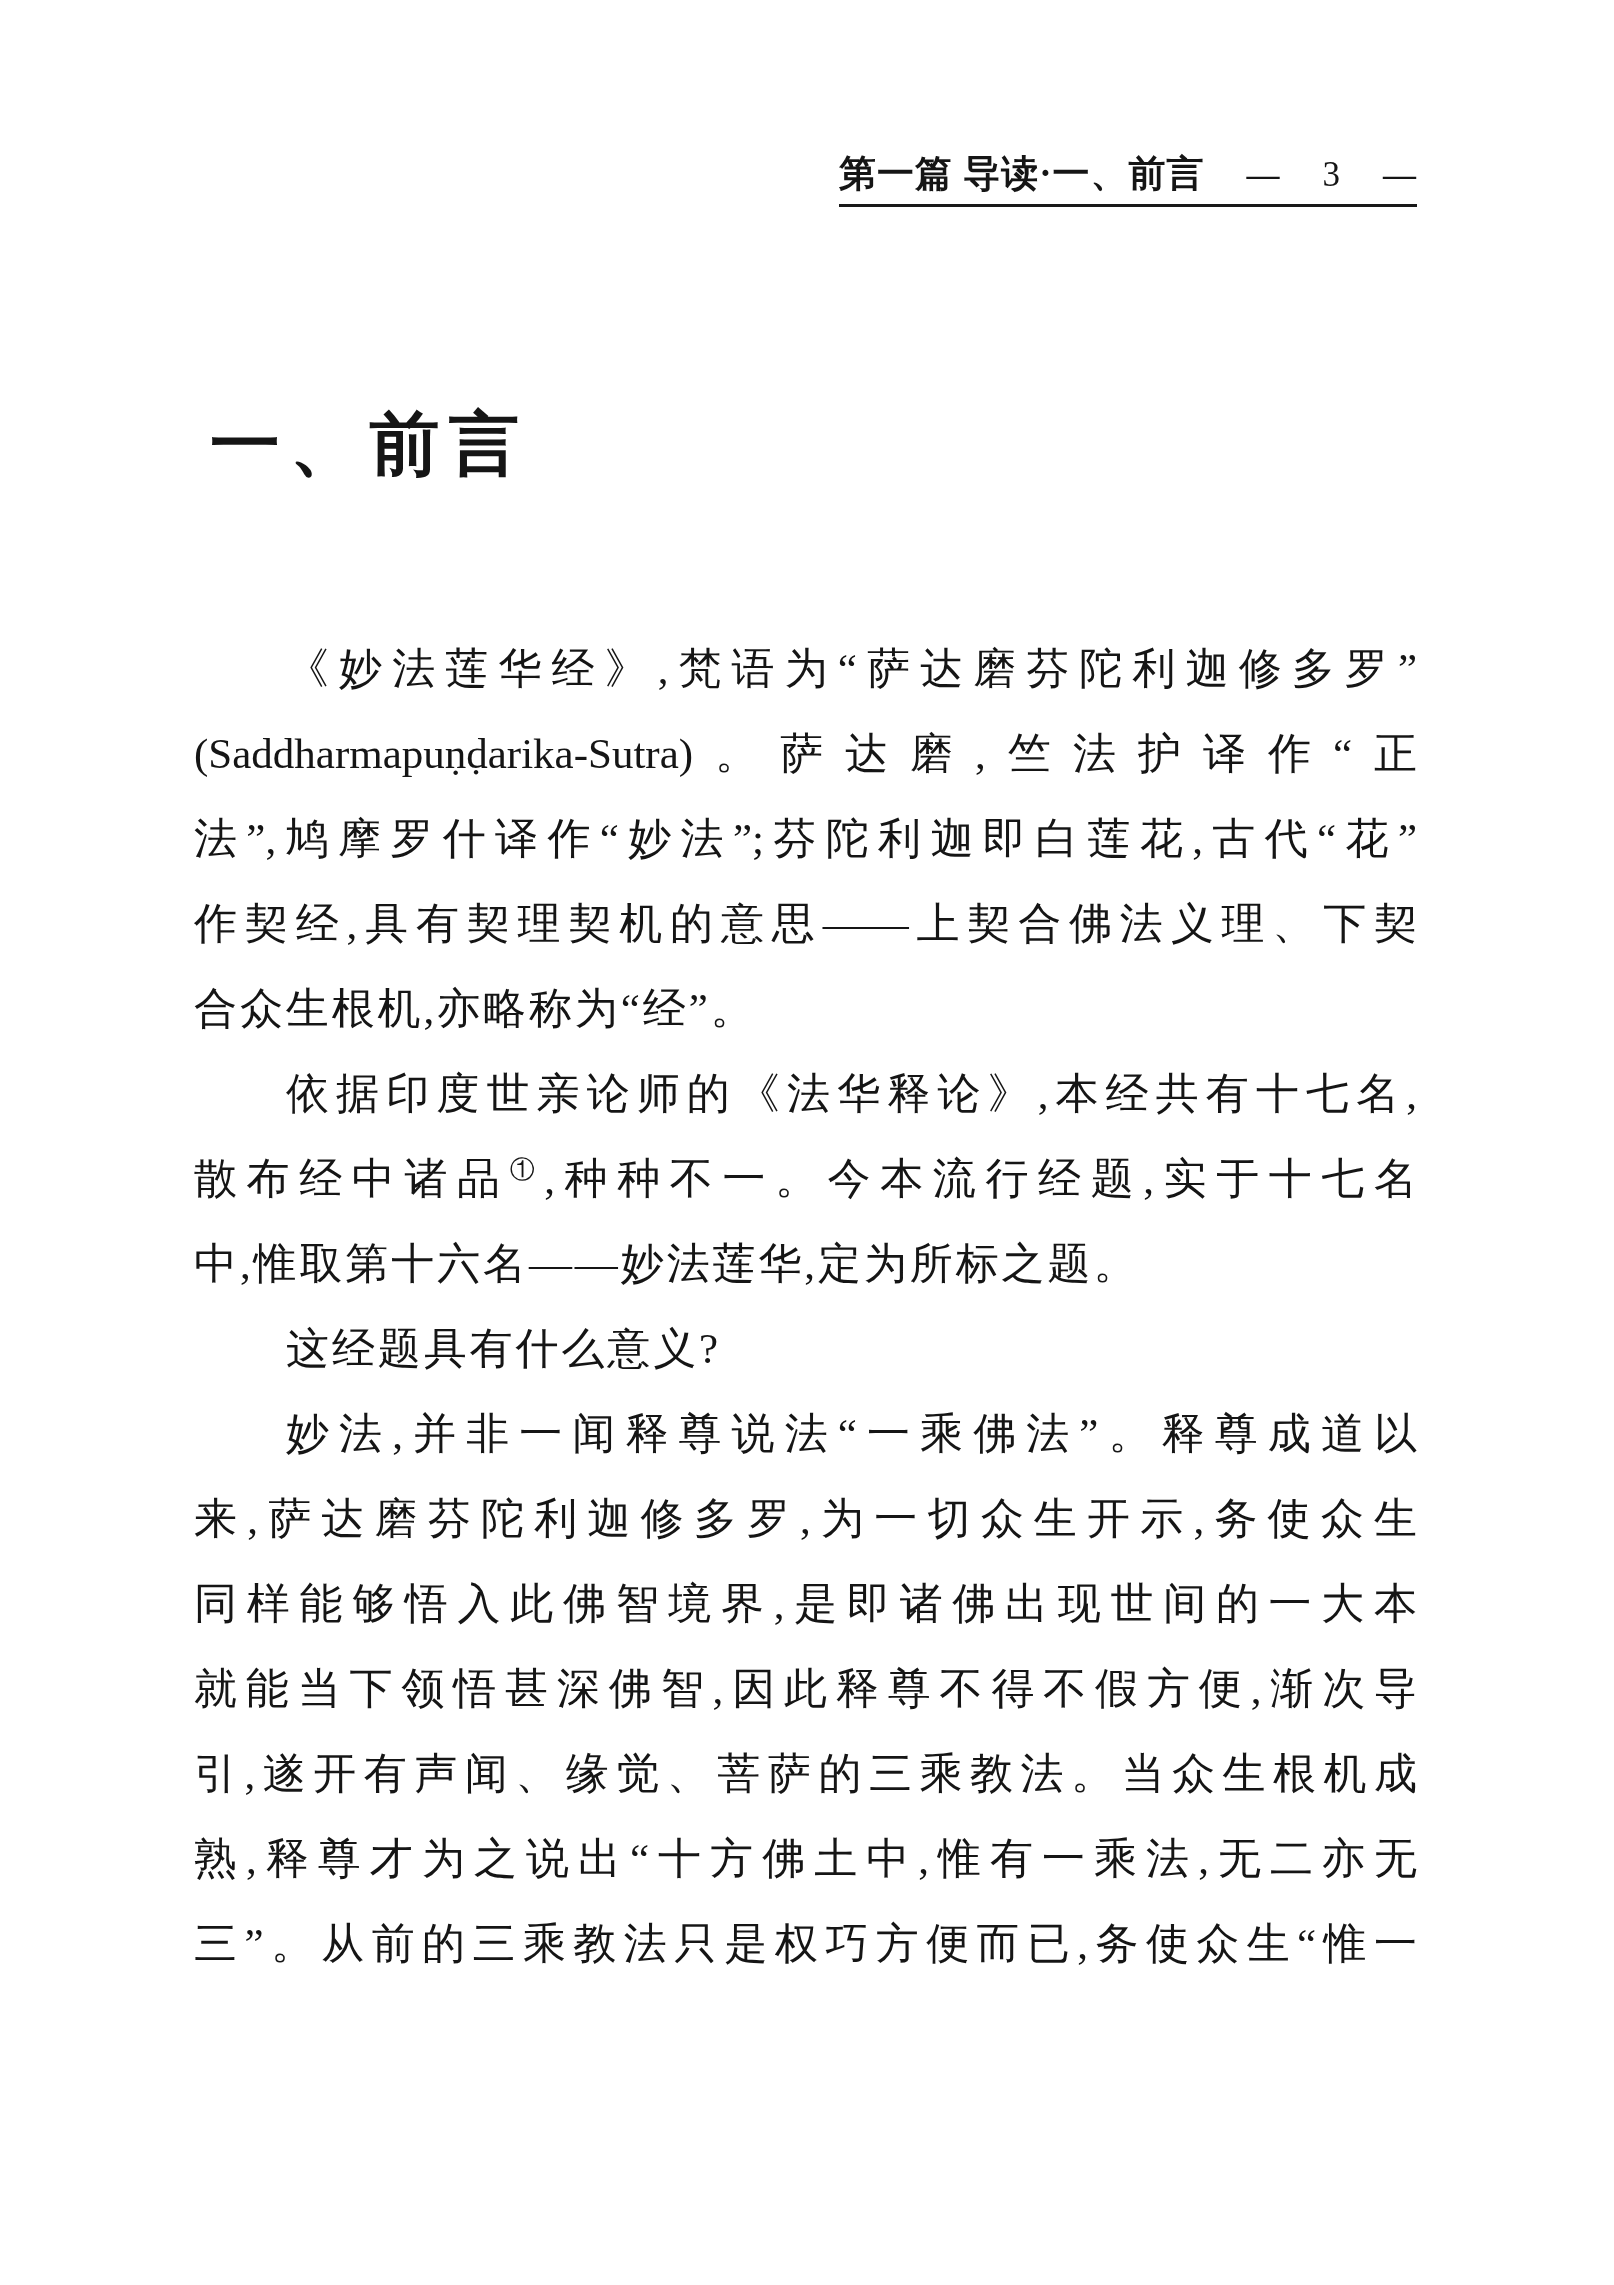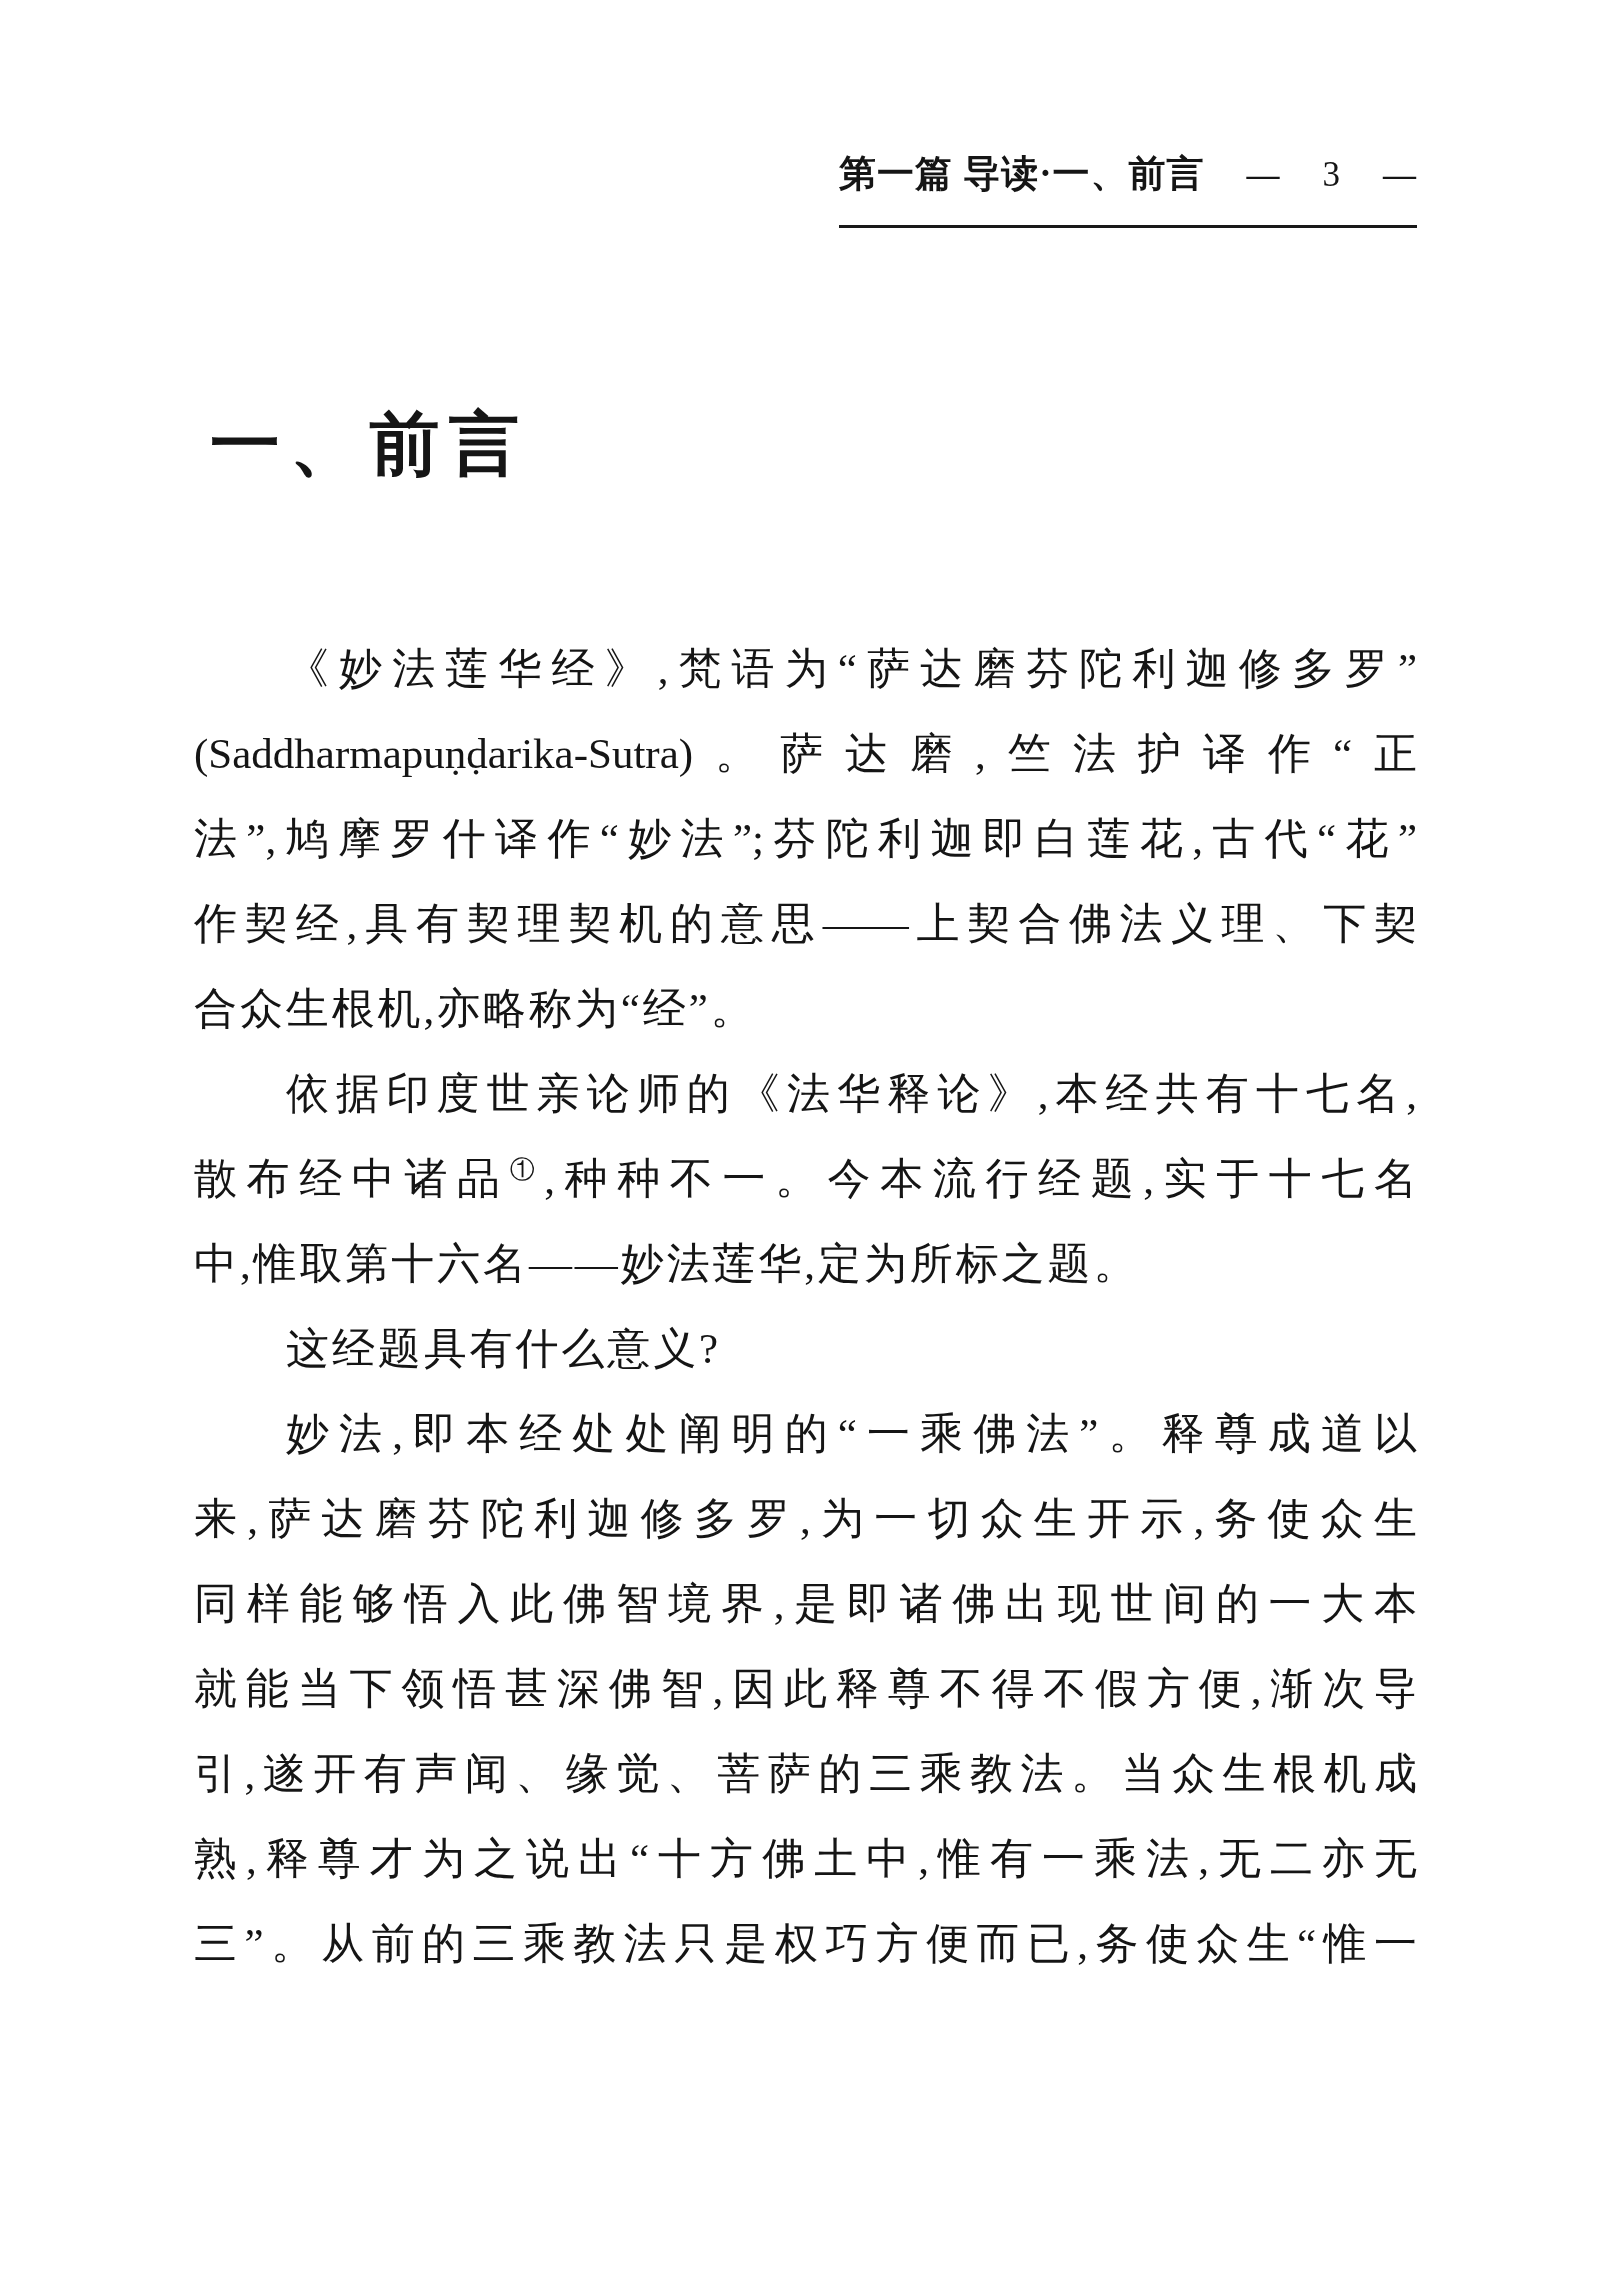--- a/index.html
+++ b/index.html
@@ -22,21 +22,21 @@
     position: absolute;
     top: 149px;
     right: 198px;
     min-width: 578px;
     display: flex;
     justify-content: space-between;
     align-items: baseline;
     font-size: 37px;
     font-weight: bold;
     letter-spacing: 1px;
-    padding-bottom: 26px;
+    padding-bottom: 5px;
     border-bottom: 3.9px solid #181818;
     white-space: nowrap;
   }
   .running-header .pgdash {
     font-weight: bold;
     font-size: 33px;
   }
   .running-header .pgnum {
     font-weight: normal;
     font-size: 35px;
@@ -101,21 +101,21 @@
   <div class="body-text">
       <div class="line indent">《妙法莲华经》,梵语为“萨达磨芬陀利迦修多罗”</div>
       <div class="line">(Saddharmapuṇḍarika-Sutra)。萨达磨,竺法护译作“正</div>
       <div class="line">法”,鸠摩罗什译作“妙法”;芬陀利迦即白莲花,古代“花”</div>
       <div class="line">作契经,具有契理契机的意思——上契合佛法义理、下契</div>
       <div class="line no-fill">合众生根机,亦略称为“经”。</div>
       <div class="line indent">依据印度世亲论师的《法华释论》,本经共有十七名,</div>
       <div class="line">散布经中诸品<sup class="note-ref">①</sup>,种种不一。今本流行经题,实于十七名</div>
       <div class="line no-fill">中,惟取第十六名——妙法莲华,定为所标之题。</div>
       <div class="line indent no-fill">这经题具有什么意义?</div>
-      <div class="line indent">妙法,即本经处处阐明的“一乘佛法”。释尊成道以</div>
+      <div class="line indent">妙法,并非一闻释尊说法“一乘佛法”。释尊成道以</div>
       <div class="line">来,萨达磨芬陀利迦修多罗,为一切众生开示,务使众生</div>
       <div class="line">同样能够悟入此佛智境界,是即诸佛出现世间的一大本</div>
       <div class="line">就能当下领悟甚深佛智,因此释尊不得不假方便,渐次导</div>
       <div class="line">引,遂开有声闻、缘觉、菩萨的三乘教法。当众生根机成</div>
       <div class="line">熟,释尊才为之说出“十方佛土中,惟有一乘法,无二亦无</div>
       <div class="line">三”。从前的三乘教法只是权巧方便而已,务使众生“惟一</div>
     </div>
 
 </div>
 

